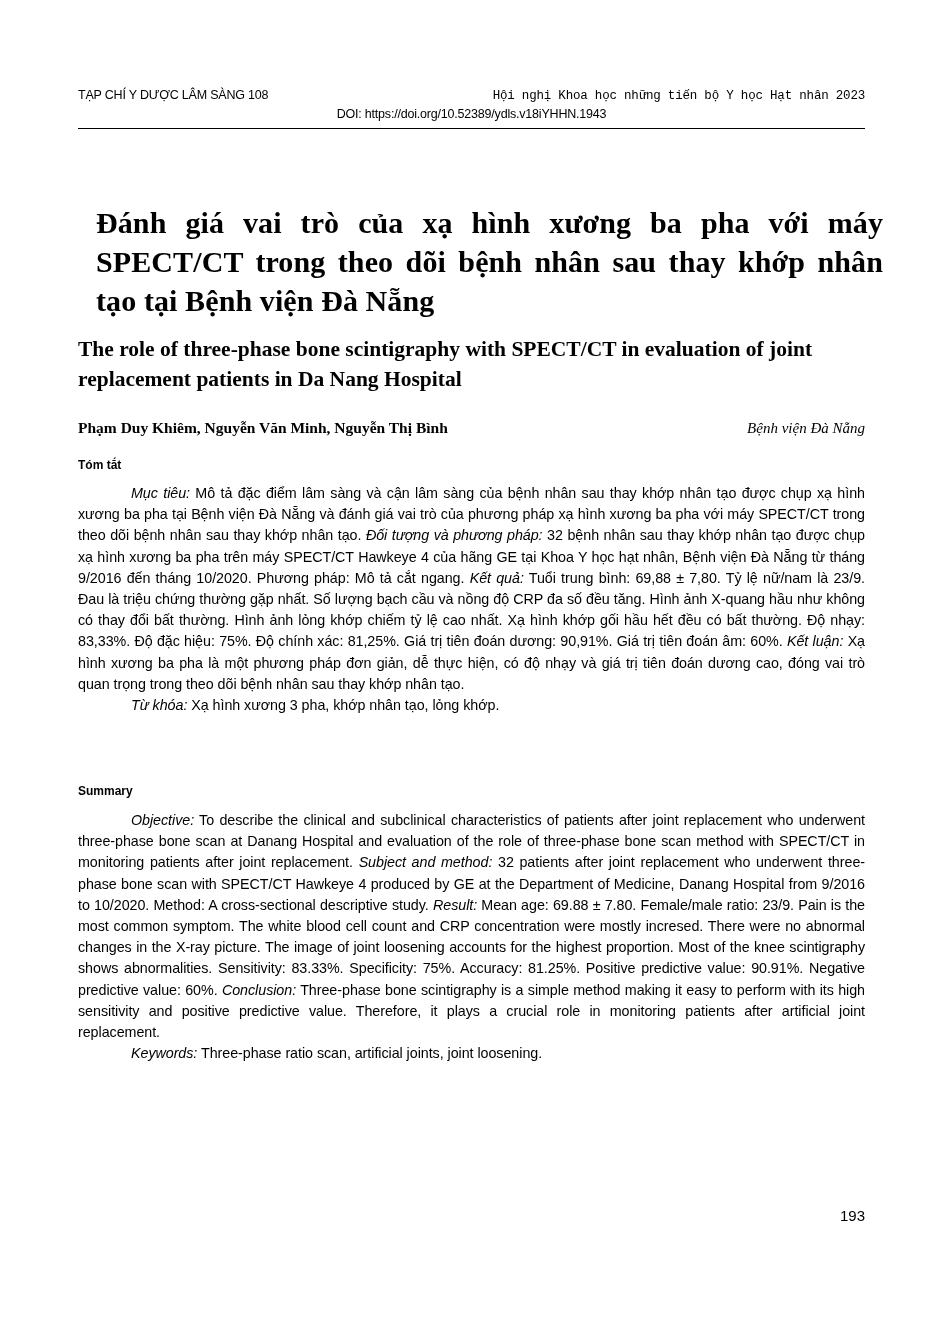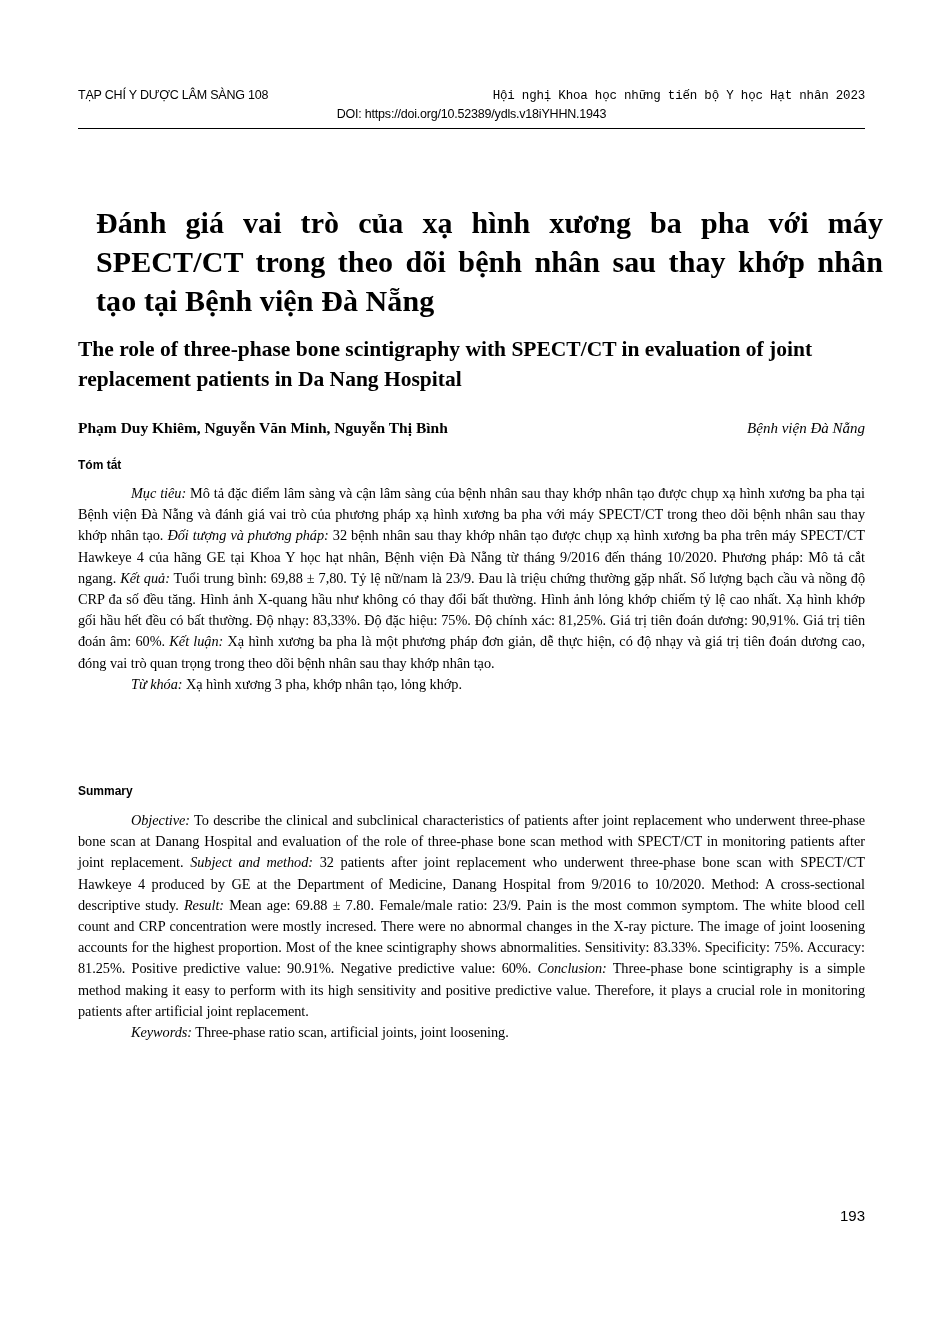--- a/index.html
+++ b/index.html
@@ -119,21 +119,20 @@
     text-align: justify;
     text-align-last: left;
     letter-spacing: -0.05px;
   }
   #abstract-vn { top: 483px; }
   #abstract-en { top: 810px; }
 
   .abstract p {
     margin: 0;
     text-indent: 53px;
-    font-family: Liberation Serif, serif;
   }
   .abstract p.kw { margin-top: 0; }
   .it { font-style: italic; }
 
   
   .footnote {
     position: absolute;
     left: 78px;
     top: 1126px;
     width: 400px;

